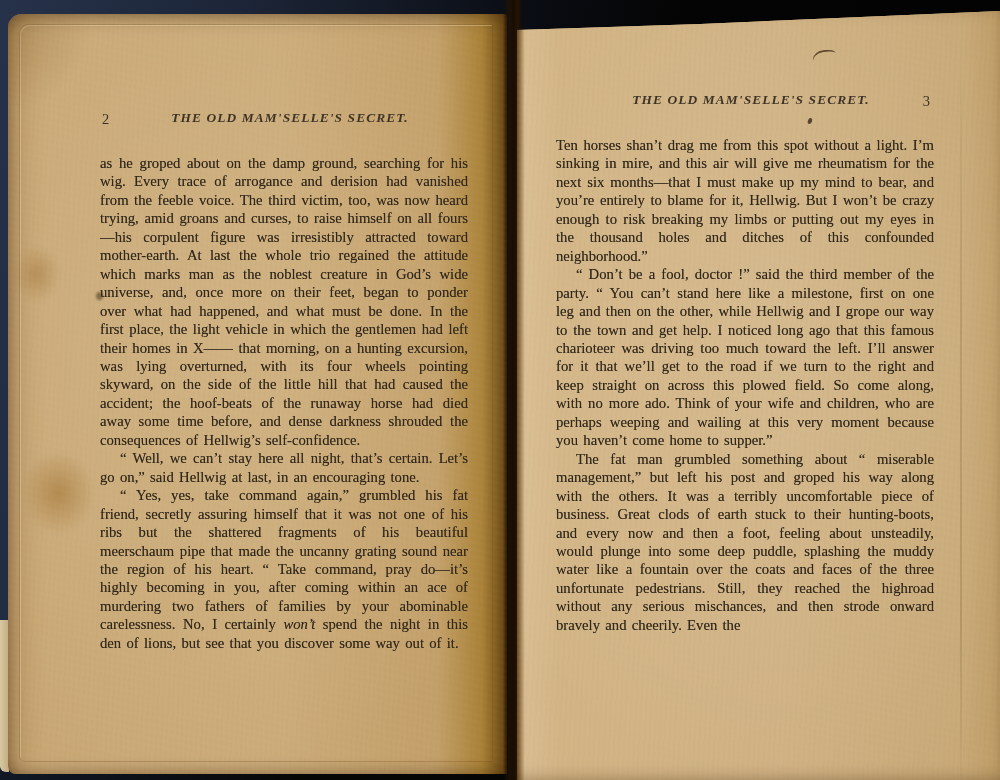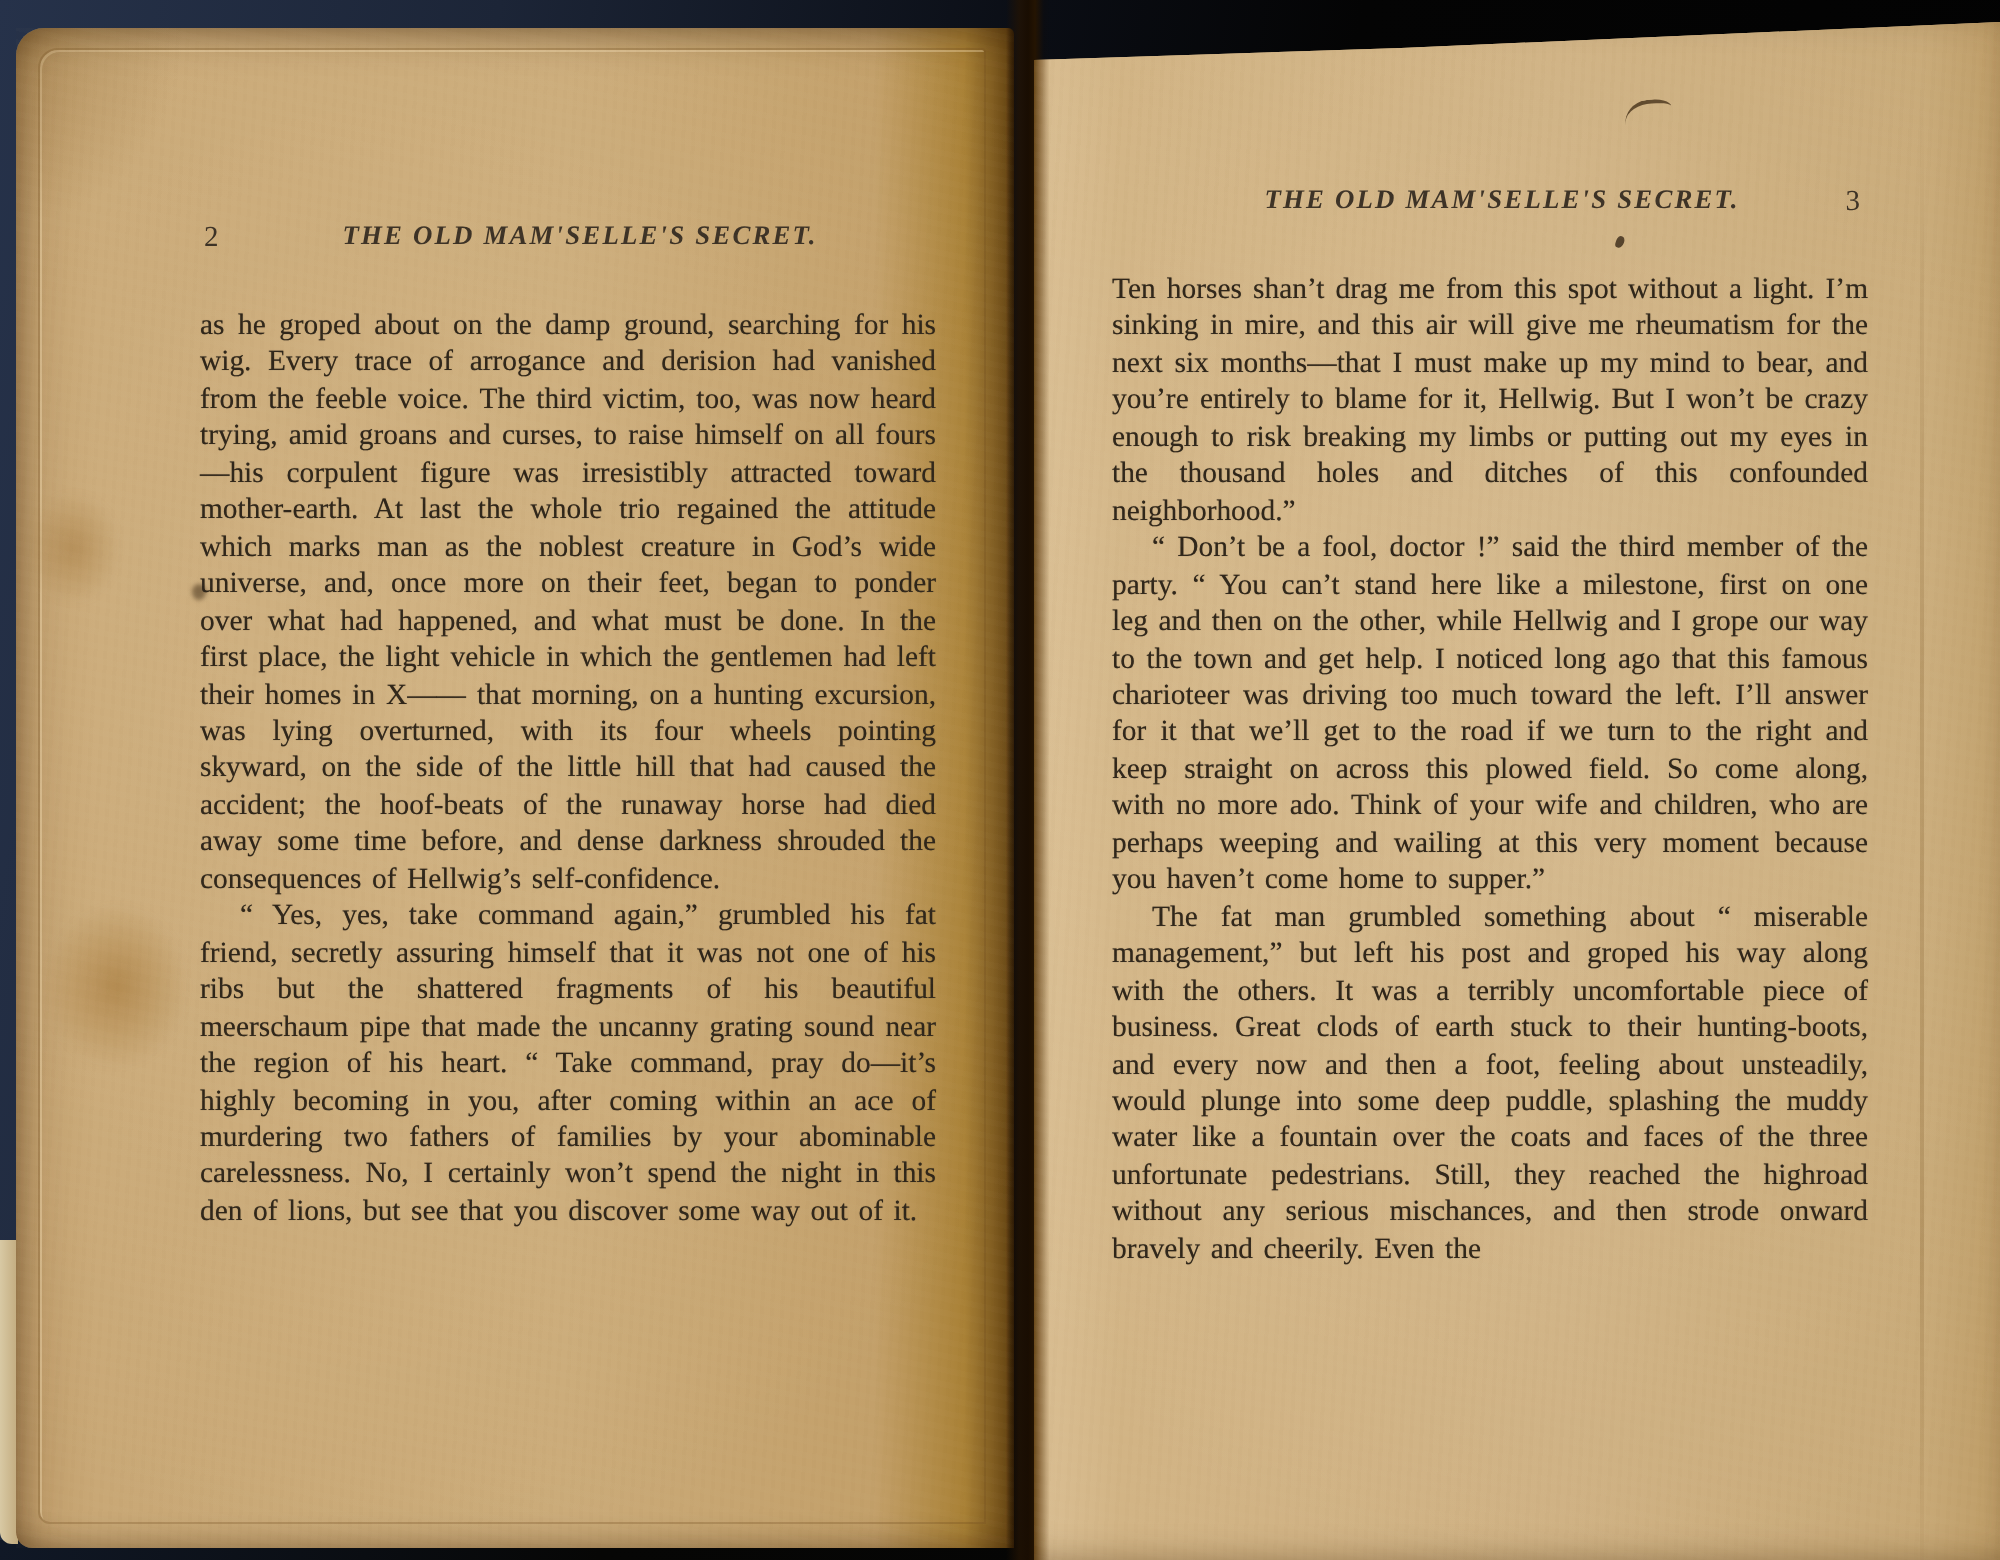--- a/index.html
+++ b/index.html
@@ -119,21 +119,21 @@
 
   .body-text{
     font-size:14.7px;line-height:18.45px;
     text-align:justify;
     word-spacing:1.6px;
     color:#2f261a;
     text-shadow:0 0 0.4px rgba(47,38,26,0.55);
   }
   .body-text p{margin:0;}
   .body-text p.indent{text-indent:20px;}
-  .body-text .ital{}
+  .body-text .ital{font-style:italic;}
 
   
   .grain{
     position:absolute;inset:0;pointer-events:none;opacity:0.5;
     background:
       repeating-linear-gradient(93deg, rgba(120,90,40,0.03) 0 2px, rgba(0,0,0,0) 2px 5px),
       repeating-linear-gradient(12deg, rgba(255,240,210,0.03) 0 3px, rgba(0,0,0,0) 3px 7px);
   }
 </style>
 </head>
@@ -151,20 +151,21 @@
   <div class="stain-b"></div>
   <div class="stain-c"></div>
 
   <div class="content content-left">
     <div class="running-head">
       <span class="folio folio-left">2</span>
       <span class="title">THE OLD MAM'SELLE'S SECRET.</span>
     </div>
     <div class="body-text">
       <p>as he groped about on the damp ground, searching for his wig.  Every trace of arrogance and derision had vanished from the feeble voice.  The third victim, too, was now heard trying, amid groans and curses, to raise himself on all fours—his corpulent figure was irresistibly attracted toward mother-earth. At last the whole trio regained the attitude which marks man as the noblest creature in God’s wide universe, and, once more on their feet, began to ponder over what had happened, and what must be done.  In the first place, the light vehicle in which the gentlemen had left their homes in X—— that morning, on a hunting excursion, was lying overturned, with its four wheels pointing skyward, on the side of the little hill that had caused the accident; the hoof-beats of the runaway horse had died away some time before, and dense darkness shrouded the consequences of Hellwig’s self-confidence.</p>
+      <p class="indent">“ Well, we can’t stay here all night, that’s certain. Let’s go on,” said Hellwig at last, in an encouraging tone.</p>
       <p class="indent"><span>“ Yes, yes, take command again,” grumbled his fat friend, secretly assuring himself that it was not one of his ribs but the shattered fragments of his beautiful meerschaum pipe that made the uncanny grating sound near the region of his heart.  “ Take command, pray do—it’s highly becoming in you, after coming within an ace of murdering two fathers of families by your abominable carelessness. No, I certainly </span><span class="ital">won’t</span><span> spend the night in this den of lions, but see that you discover some way out of it.</span></p>
     </div>
   </div>
   <div class="grain"></div>
 </div>
 
 <div class="gutter"></div>
 
 <div class="page-right">
   <div class="fold-line"></div>

